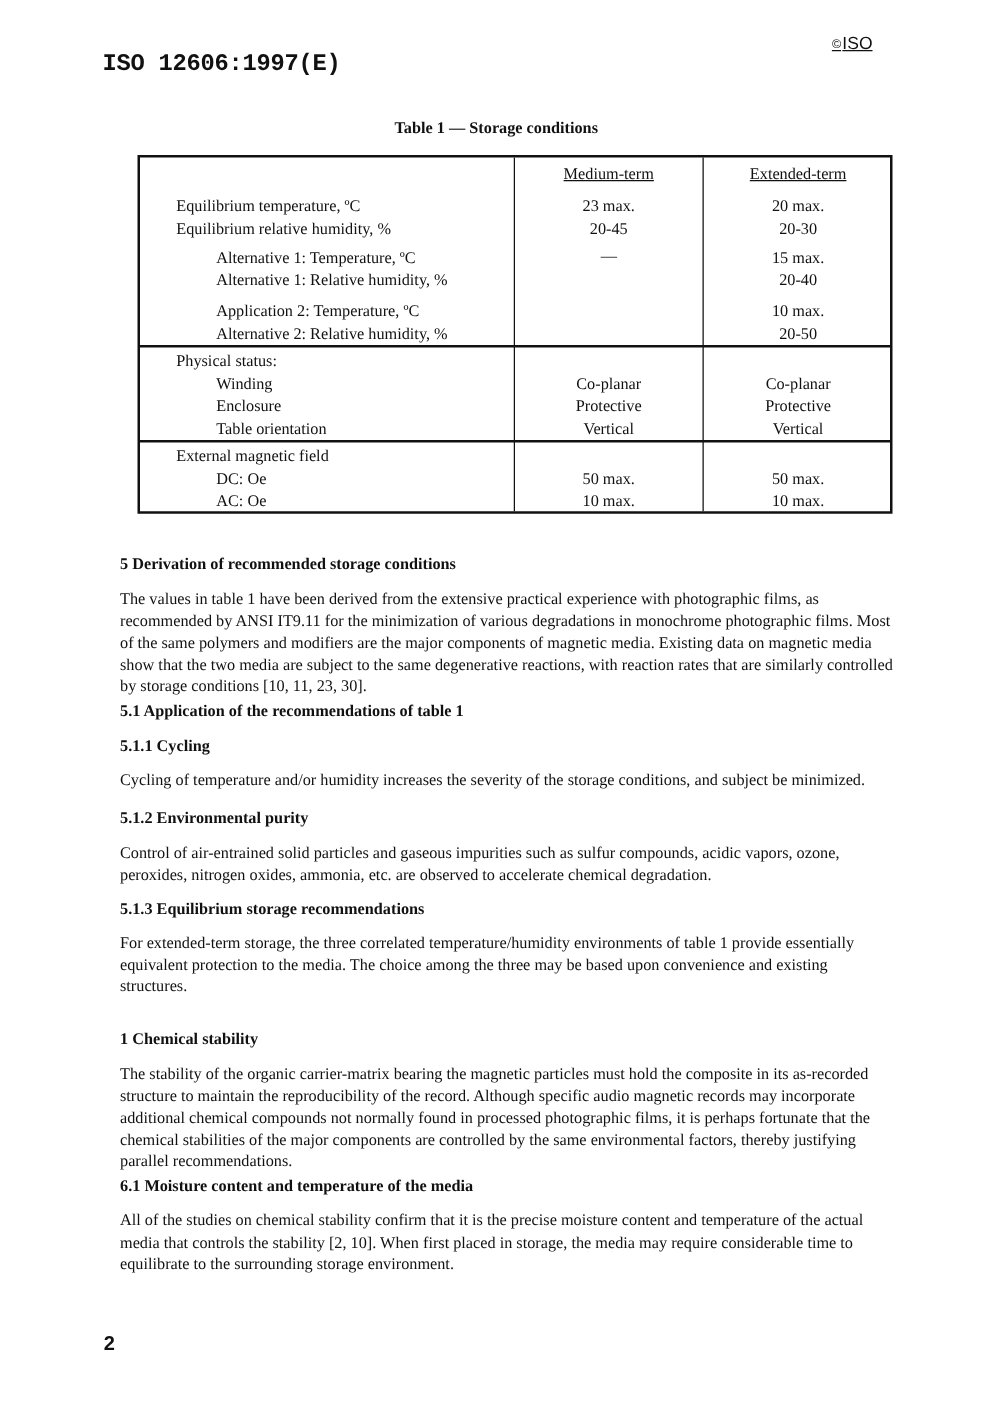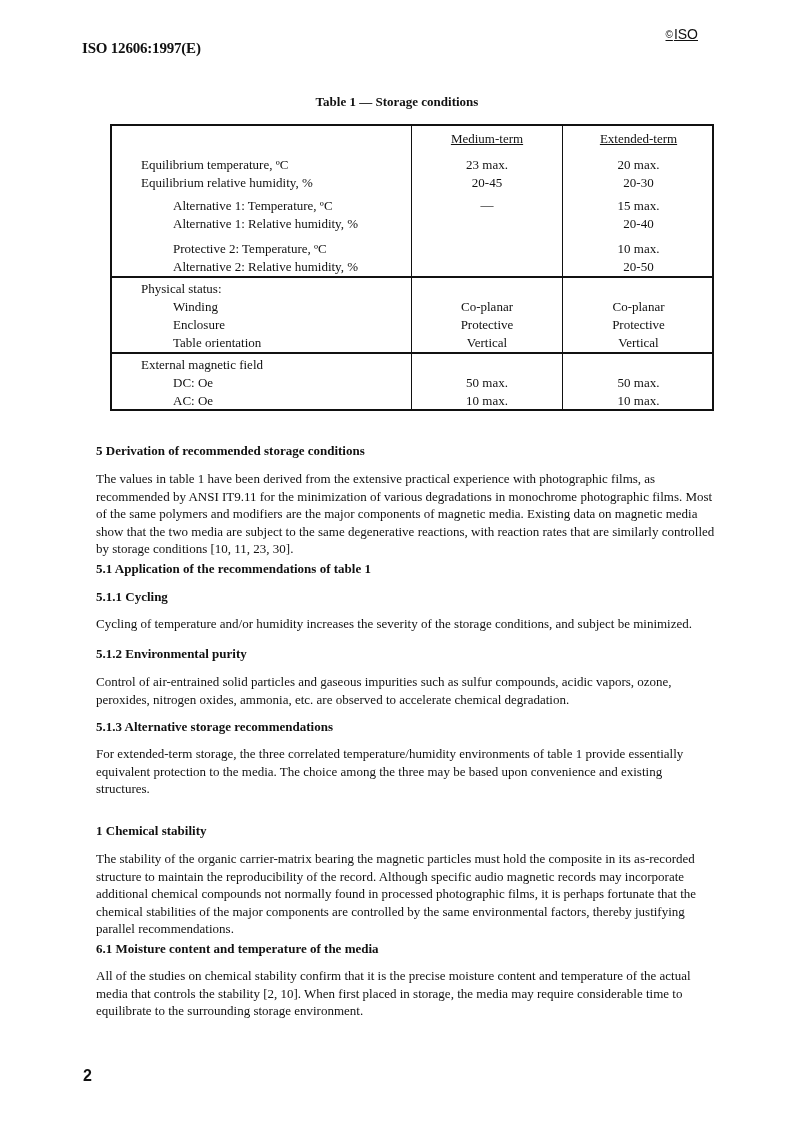--- a/index.html
+++ b/index.html
@@ -4,22 +4,22 @@
   <style>
     html, body { margin: 0; padding: 0; background: #ffffff; }
     body {
       width: 794px; height: 1124px; position: relative; overflow: hidden;
       color: #111111;
       font-family: "Liberation Serif", "DejaVu Serif", serif;
     }
     .abs { position: absolute; }
     .hdr-left {
       left: 82px; top: 40px;
-      font-family: Liberation Serif, serif;
-      font-weight: bold; font-size: 15px; letter-spacing: -0.2px;
+      font-family: Liberation Mono, monospace;
+      font-weight: bold; font-size: 19px; letter-spacing: -0.2px;
     }
     .hdr-right {
       right: 96px; top: 26px;
       font-family: "Liberation Sans", "DejaVu Sans", sans-serif;
       font-size: 14px;
       text-decoration: underline;
     }
     .hdr-right .copy { font-size: 10px; vertical-align: 1px; margin-right: 1px; }
     .table-title {
       left: 0; width: 794px; top: 94px; text-align: center;
@@ -79,21 +79,21 @@
   <div class="cell center" style="left:300px;width:150px;top:48px">20-45</div>
   <div class="cell center" style="left:451px;width:151px;top:48px">20-30</div>
 
   <div class="cell" style="left:61px;top:71px">Alternative 1: Temperature, ºC</div>
   <div class="cell center" style="left:300px;width:150px;top:70px">—</div>
   <div class="cell center" style="left:451px;width:151px;top:71px">15 max.</div>
 
   <div class="cell" style="left:61px;top:89px">Alternative 1: Relative humidity, %</div>
   <div class="cell center" style="left:451px;width:151px;top:89px">20-40</div>
 
-  <div class="cell" style="left:61px;top:114px">Protective 2: Temperature, ºC</div>
+  <div class="cell" style="left:61px;top:114px">Application 2: Temperature, ºC</div>
   <div class="cell center" style="left:451px;width:151px;top:114px">10 max.</div>
 
   <div class="cell" style="left:61px;top:132px">Alternative 2: Relative humidity, %</div>
   <div class="cell center" style="left:451px;width:151px;top:132px">20-50</div>
 
   <div class="cell" style="left:29px;top:154px">Physical status:</div>
 
   <div class="cell" style="left:61px;top:172px">Winding</div>
   <div class="cell center" style="left:300px;width:150px;top:172px">Co-planar</div>
   <div class="cell center" style="left:451px;width:151px;top:172px">Co-planar</div>
@@ -121,21 +121,21 @@
 <div class="abs p" style="top:470px">The values in table 1 have been derived from the extensive practical experience with photographic films, as recommended by ANSI IT9.11 for the minimization of various degradations in monochrome photographic films. Most of the same polymers and modifiers are the major components of magnetic media. Existing data on magnetic media show that the two media are subject to the same degenerative reactions, with reaction rates that are similarly controlled by storage conditions [10, 11, 23, 30].</div>
 
 <div class="abs h" style="top:561px">5.1  Application of the recommendations of table 1</div>
 
 <div class="abs h" style="top:589px">5.1.1  Cycling</div>
 <div class="abs p" style="top:615px">Cycling of temperature and/or humidity increases the severity of the storage conditions, and subject be minimized.</div>
 
 <div class="abs h" style="top:646px">5.1.2  Environmental purity</div>
 <div class="abs p" style="top:673px">Control of air-entrained solid particles and gaseous impurities such as sulfur compounds, acidic vapors, ozone, peroxides, nitrogen oxides, ammonia, etc. are observed to accelerate chemical degradation.</div>
 
-<div class="abs h" style="top:719px">5.1.3  Alternative storage recommendations</div>
+<div class="abs h" style="top:719px">5.1.3  Equilibrium storage recommendations</div>
 <div class="abs p" style="top:745px">For extended-term storage, the three correlated temperature/humidity environments of table 1 provide essentially equivalent protection to the media.  The choice among the three may be based upon convenience and existing structures.</div>
 
 <div class="abs h" style="top:823px">1  Chemical stability</div>
 <div class="abs p" style="top:850px">The stability of the organic carrier-matrix bearing the magnetic particles must hold the composite in its as-recorded structure to maintain the reproducibility of the record.  Although specific audio magnetic records may incorporate additional chemical compounds not normally found in processed photographic films, it is perhaps fortunate that the chemical stabilities of the major components are controlled by the same environmental factors, thereby justifying parallel recommendations.</div>
 
 <div class="abs h" style="top:941px">6.1  Moisture content and temperature of the media</div>
 <div class="abs p" style="top:967px">All of the studies on chemical stability confirm that it is the precise moisture content and temperature of the actual media that controls the stability [2, 10].  When first placed in storage, the media may require considerable time to equilibrate to the surrounding storage environment.</div>
 
 <div class="abs pageno">2</div>
 

